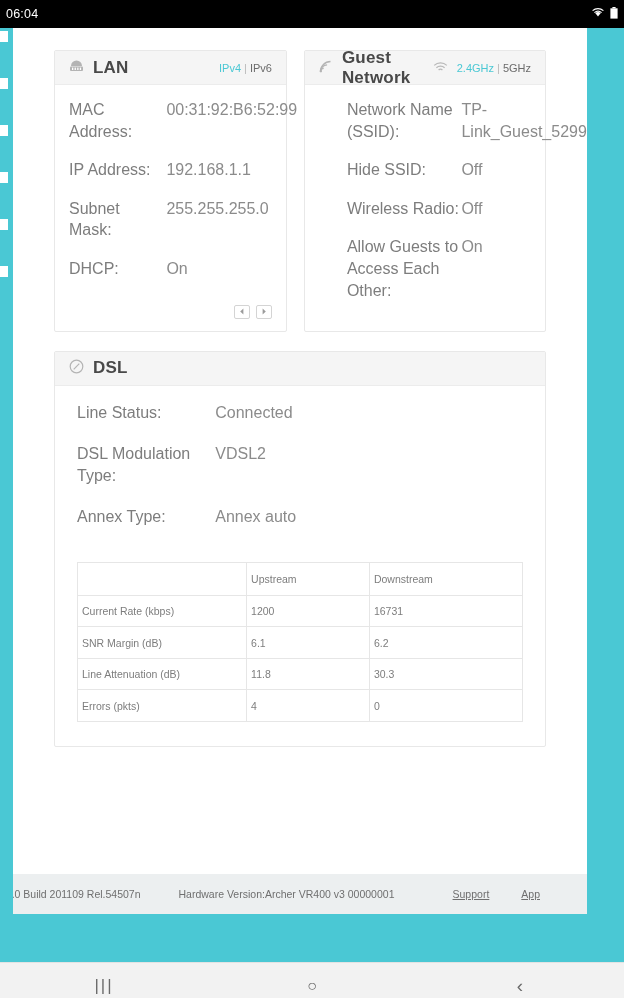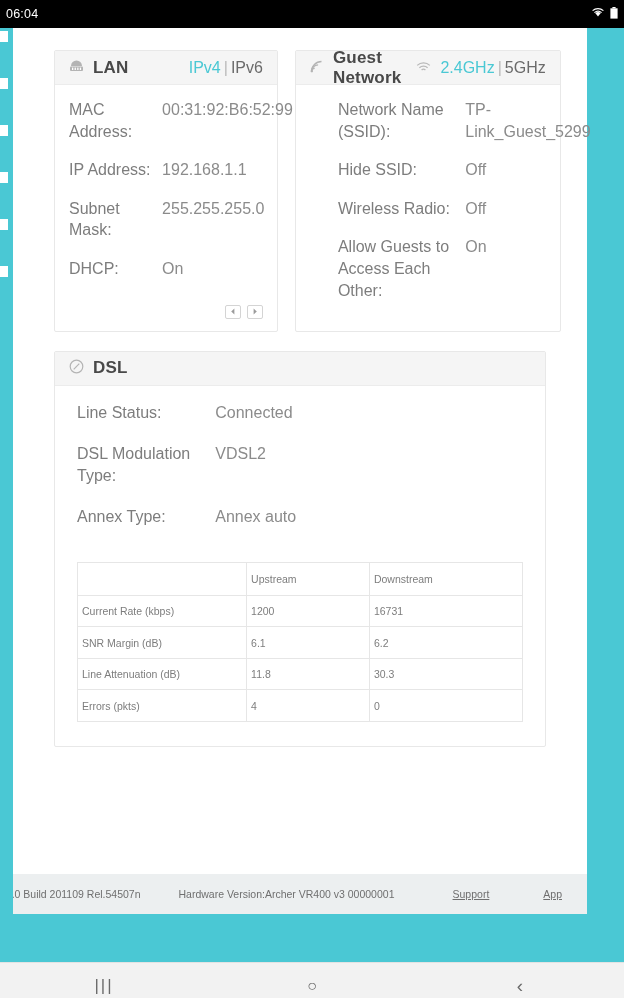--- a/index.html
+++ b/index.html
@@ -74,21 +74,21 @@
     display: flex; align-items: center;
     padding: 0 14px;
     gap: 9px;
   }
   .card-title {
     font-size: 17px; font-weight: bold; color: #494949;
     letter-spacing: .2px;
   }
   .head-toggle {
     margin-left: auto;
-    font-size: 16px; color: #6b6b6b; white-space: nowrap;
+    font-size: 11px; color: #6b6b6b; white-space: nowrap;
   }
   .head-toggle .on { color: #4AC8D4; }
   .head-toggle .sep { color: #b9b9b9; margin: 0 3px; }
   .head-wifi { margin-left: 6px; display: flex; align-items: center; }
 
   .card-body { padding: 14px 14px 6px 14px; }
 
   .row {
     display: flex;
     align-items: flex-start;
@@ -147,21 +147,21 @@
     top: 846px;
     width: 574px;
     height: 40px;
     background: #eceff0;
     display: flex; align-items: center;
     font-size: 10.5px; color: #6f6f6f;
     overflow: hidden;
   }
   #page-footer .fw { margin-left: -13px; white-space: nowrap; }
   #page-footer .hw { margin-left: 38px; white-space: nowrap; }
-  #page-footer .links { margin-left: auto; display: flex; gap: 54px; padding-right: 25px; }
+  #page-footer .links { margin-left: auto; display: flex; gap: 32px; padding-right: 47px; }
   #page-footer .links a {
     color: #6f6f6f; text-decoration: underline; cursor: pointer;
   }
 
   
   #nav-bar {
     height: 46px; width: 100%;
     background: #f2f2f2;
     display: flex; align-items: center; justify-content: space-around;
     border-top: 1px solid #e3e3e3;

